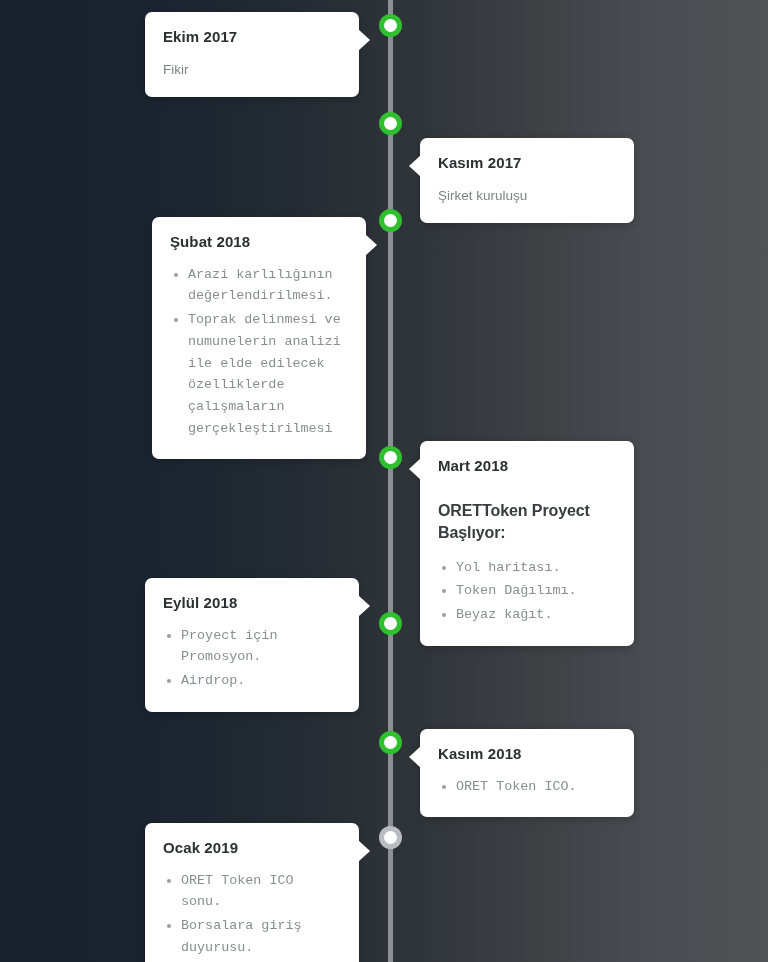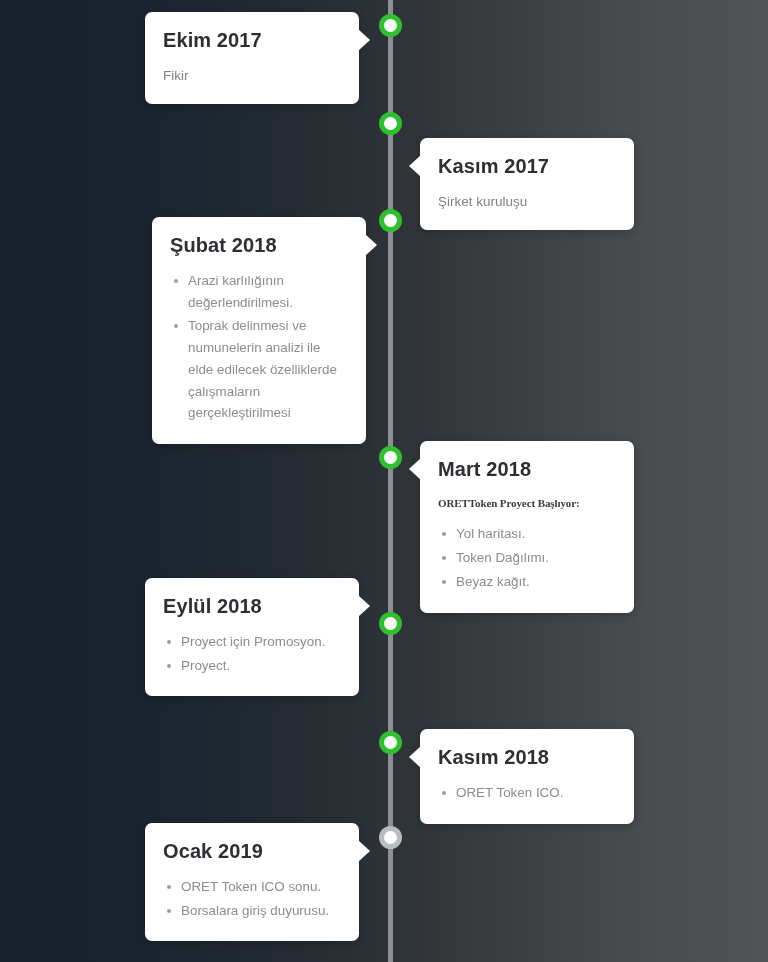--- a/index.html
+++ b/index.html
@@ -95,55 +95,55 @@
     border-left: 12px solid #ffffff;
   }
   .card.right .pointer {
     left: -11px;
     border-top: 11px solid transparent;
     border-bottom: 11px solid transparent;
     border-right: 12px solid #ffffff;
   }
 
   .card-title {
-    font-size: 20px;
+    font-size: 15px;
     font-weight: 700;
     color: #2d2f33;
     letter-spacing: 0.1px;
     line-height: 1.25;
   }
 
   .card-subtitle {
     margin-top: 13px;
     font-size: 13.5px;
     color: #7f8286;
     line-height: 1.45;
   }
 
   .card-heading {
-    margin-top: 14px;
-    font-size: 11px;
+    margin-top: 24px;
+    font-size: 16px;
     font-weight: 700;
     color: #3a3c40;
     line-height: 1.4;
     letter-spacing: -0.1px;
-    font-family: Liberation Serif, serif;
   }
 
   .card-list {
     margin-top: 12px;
     list-style: none;
   }
   .card-list li {
     position: relative;
     padding-left: 18px;
     font-size: 13.4px;
     color: #8a8d91;
     line-height: 1.62;
     margin-bottom: 2px;
+    font-family: Liberation Mono, monospace;
   }
   .card-list li::before {
     content: "";
     position: absolute;
     left: 4px;
     top: 9px;
     width: 4px;
     height: 4px;
     border-radius: 50%;
     background: #9a9da1;
@@ -211,21 +211,21 @@
           <li>Yol haritası.</li>
           <li>Token Dağılımı.</li>
           <li>Beyaz kağıt.</li>
         </ul>
       </div>
       <div class="card left" style="top: 578px;">
         <div class="pointer"></div>
         <div class="card-title">Eylül 2018</div>
         <ul class="card-list">
           <li>Proyect için Promosyon.</li>
-          <li>Proyect.</li>
+          <li>Airdrop.</li>
         </ul>
       </div>
       <div class="card right" style="top: 729px;">
         <div class="pointer"></div>
         <div class="card-title">Kasım 2018</div>
         <ul class="card-list">
           <li>ORET Token ICO.</li>
         </ul>
       </div>
       <div class="card left" style="top: 823px;">

